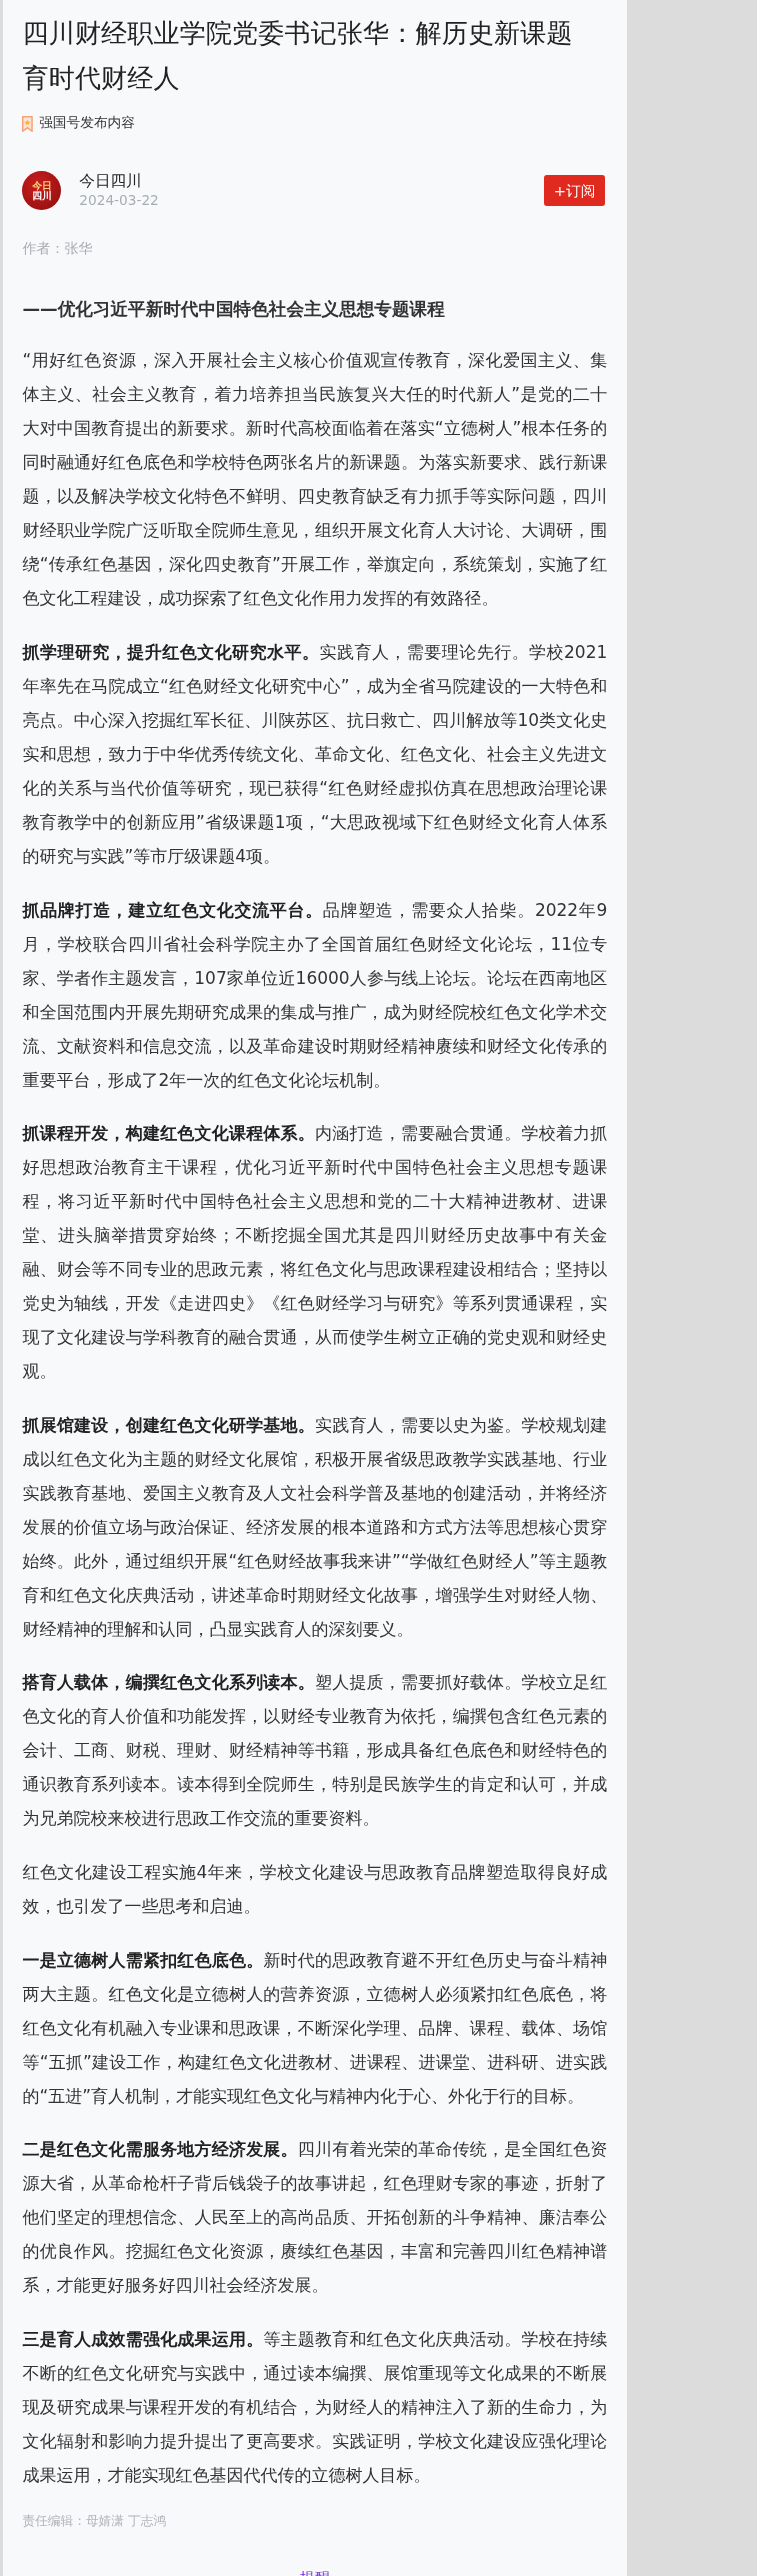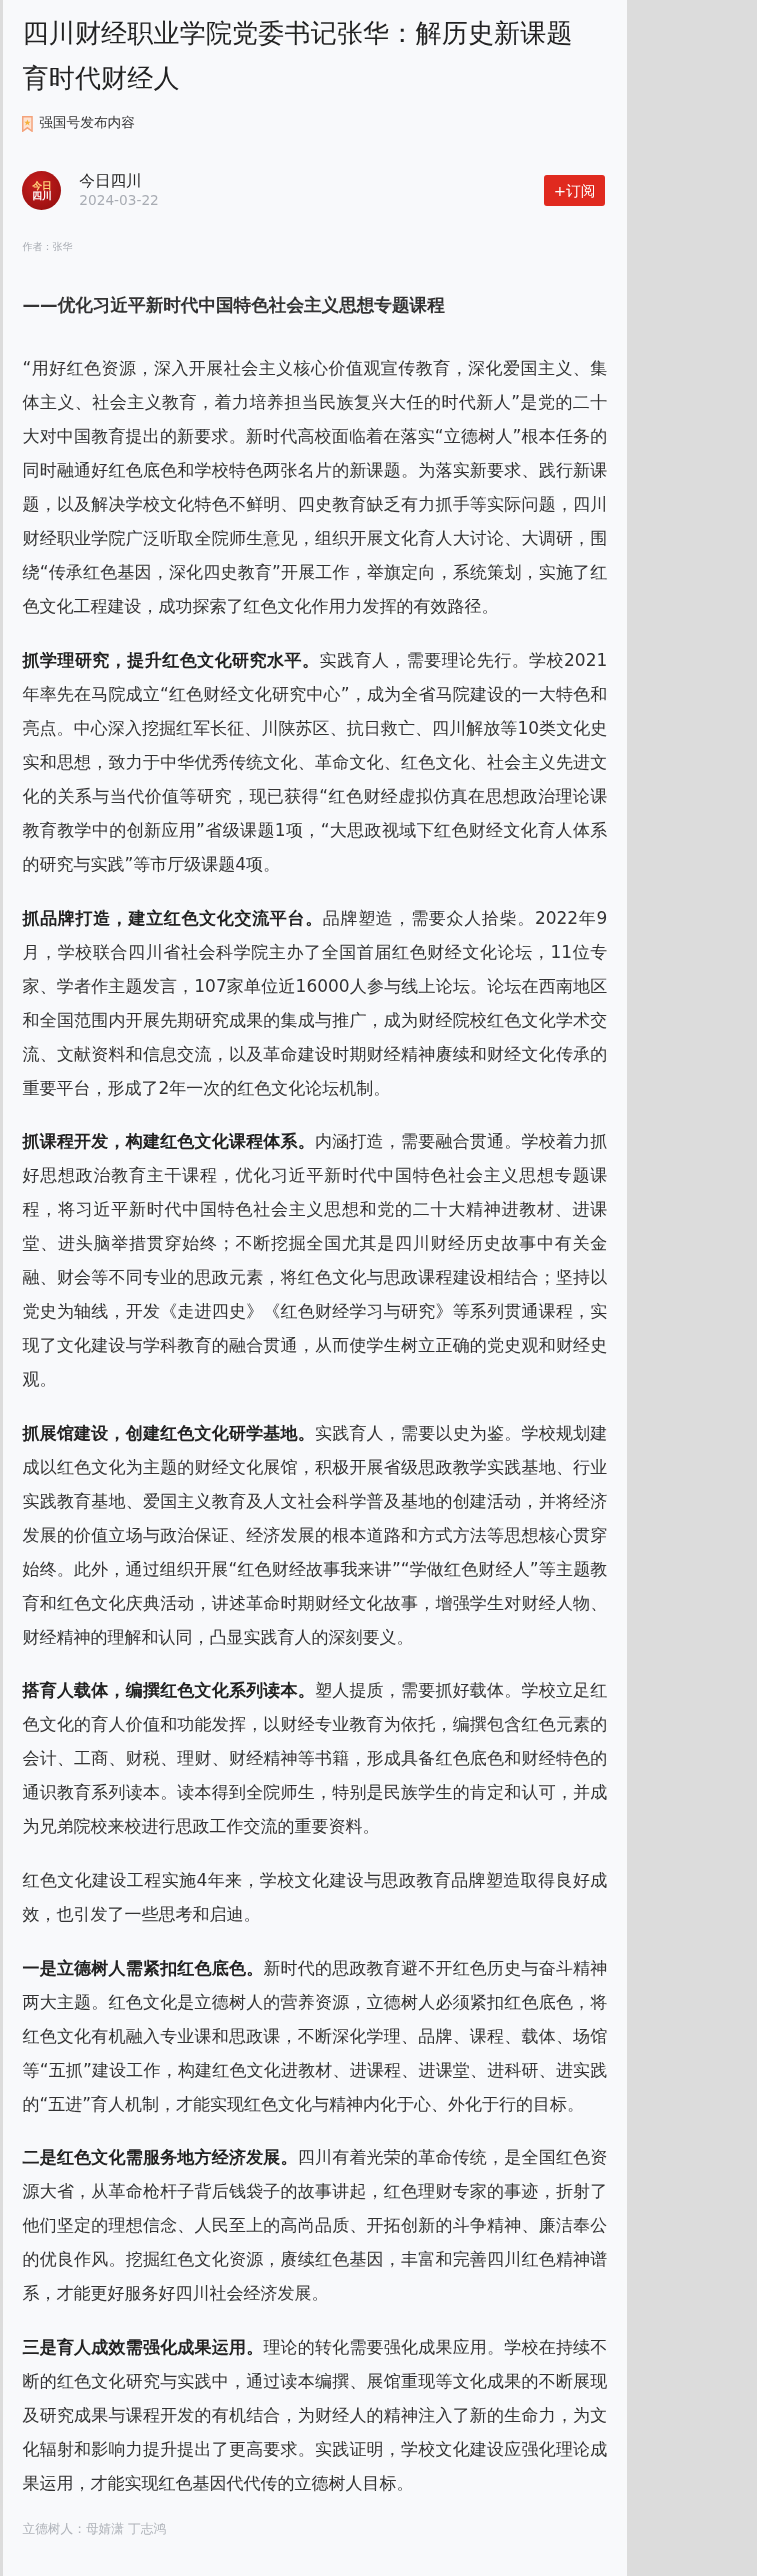--- a/index.html
+++ b/index.html
@@ -66,37 +66,37 @@
     border-radius: 2.9px;
     font-size: 14.7px;
     padding: 0 9.8px;
     height: 31px;
     line-height: 31px;
     font-family: inherit;
     margin-right: 2px;
   }
   .byline {
     margin-top: 27px;
-    font-size: 10px;
+    font-size: 14px;
     color: #a8acb3;
   }
   .subtitle {
     margin-top: 39px;
     font-size: 17.6px;
     font-weight: bold;
     color: #333;
   }
   .body p {
     font-size: 17px;
     line-height: 34px;
     color: #333;
     margin: 0 0 19.6px 0;
     text-align: justify;
   }
-  .body { margin-top: 34px; }
+  .body { margin-top: 22px; }
   .body p b { color: #222; }
   .editor {
     font-size: 12.7px;
     color: #b0b4ba;
     margin-top: 21.5px;
   }
   .notice-divider {
     display: flex; align-items: center;
     margin-top: 39px;
   }
@@ -149,24 +149,24 @@
   <div class="body">
     <p><b></b><span>“用好红色资源，深入开展社会主义核心价值观宣传教育，深化爱国主义、集体主义、社会主义教育，着力培养担当民族复兴大任的时代新人”是党的二十大对中国教育提出的新要求。新时代高校面临着在落实“立德树人”根本任务的同时融通好红色底色和学校特色两张名片的新课题。为落实新要求、践行新课题，以及解决学校文化特色不鲜明、四史教育缺乏有力抓手等实际问题，四川财经职业学院广泛听取全院师生意见，组织开展文化育人大讨论、大调研，围绕“传承红色基因，深化四史教育”开展工作，举旗定向，系统策划，实施了红色文化工程建设，成功探索了红色文化作用力发挥的有效路径。</span></p>
     <p><b>抓学理研究，提升红色文化研究水平。</b><span>实践育人，需要理论先行。学校2021年率先在马院成立“红色财经文化研究中心”，成为全省马院建设的一大特色和亮点。中心深入挖掘红军长征、川陕苏区、抗日救亡、四川解放等10类文化史实和思想，致力于中华优秀传统文化、革命文化、红色文化、社会主义先进文化的关系与当代价值等研究，现已获得“红色财经虚拟仿真在思想政治理论课教育教学中的创新应用”省级课题1项，“大思政视域下红色财经文化育人体系的研究与实践”等市厅级课题4项。</span></p>
     <p><b>抓品牌打造，建立红色文化交流平台。</b><span>品牌塑造，需要众人拾柴。2022年9月，学校联合四川省社会科学院主办了全国首届红色财经文化论坛，11位专家、学者作主题发言，107家单位近16000人参与线上论坛。论坛在西南地区和全国范围内开展先期研究成果的集成与推广，成为财经院校红色文化学术交流、文献资料和信息交流，以及革命建设时期财经精神赓续和财经文化传承的重要平台，形成了2年一次的红色文化论坛机制。</span></p>
     <p><b>抓课程开发，构建红色文化课程体系。</b><span>内涵打造，需要融合贯通。学校着力抓好思想政治教育主干课程，优化习近平新时代中国特色社会主义思想专题课程，将习近平新时代中国特色社会主义思想和党的二十大精神进教材、进课堂、进头脑举措贯穿始终；不断挖掘全国尤其是四川财经历史故事中有关金融、财会等不同专业的思政元素，将红色文化与思政课程建设相结合；坚持以党史为轴线，开发《走进四史》《红色财经学习与研究》等系列贯通课程，实现了文化建设与学科教育的融合贯通，从而使学生树立正确的党史观和财经史观。</span></p>
     <p><b>抓展馆建设，创建红色文化研学基地。</b><span>实践育人，需要以史为鉴。学校规划建成以红色文化为主题的财经文化展馆，积极开展省级思政教学实践基地、行业实践教育基地、爱国主义教育及人文社会科学普及基地的创建活动，并将经济发展的价值立场与政治保证、经济发展的根本道路和方式方法等思想核心贯穿始终。此外，通过组织开展“红色财经故事我来讲”“学做红色财经人”等主题教育和红色文化庆典活动，讲述革命时期财经文化故事，增强学生对财经人物、财经精神的理解和认同，凸显实践育人的深刻要义。</span></p>
     <p><b>搭育人载体，编撰红色文化系列读本。</b><span>塑人提质，需要抓好载体。学校立足红色文化的育人价值和功能发挥，以财经专业教育为依托，编撰包含红色元素的会计、工商、财税、理财、财经精神等书籍，形成具备红色底色和财经特色的通识教育系列读本。读本得到全院师生，特别是民族学生的肯定和认可，并成为兄弟院校来校进行思政工作交流的重要资料。</span></p>
     <p><b></b><span>红色文化建设工程实施4年来，学校文化建设与思政教育品牌塑造取得良好成效，也引发了一些思考和启迪。</span></p>
     <p><b>一是立德树人需紧扣红色底色。</b><span>新时代的思政教育避不开红色历史与奋斗精神两大主题。红色文化是立德树人的营养资源，立德树人必须紧扣红色底色，将红色文化有机融入专业课和思政课，不断深化学理、品牌、课程、载体、场馆等“五抓”建设工作，构建红色文化进教材、进课程、进课堂、进科研、进实践的“五进”育人机制，才能实现红色文化与精神内化于心、外化于行的目标。</span></p>
     <p><b>二是红色文化需服务地方经济发展。</b><span>四川有着光荣的革命传统，是全国红色资源大省，从革命枪杆子背后钱袋子的故事讲起，红色理财专家的事迹，折射了他们坚定的理想信念、人民至上的高尚品质、开拓创新的斗争精神、廉洁奉公的优良作风。挖掘红色文化资源，赓续红色基因，丰富和完善四川红色精神谱系，才能更好服务好四川社会经济发展。</span></p>
-    <p><b>三是育人成效需强化成果运用。</b><span>理论的转化需要强化成果应用。学校在持续不断的红色文化研究与实践中，通过读本编撰、展馆重现等文化成果的不断展现及研究成果与课程开发的有机结合，为财经人的精神注入了新的生命力，为文化辐射和影响力提升提出了更高要求。实践证明，学校文化建设应强化理论成果运用，才能实现红色基因代代传的立德树人目标。</span></p>
+    <p><b>三是育人成效需强化成果运用。</b><span>等主题教育和红色文化庆典活动。学校在持续不断的红色文化研究与实践中，通过读本编撰、展馆重现等文化成果的不断展现及研究成果与课程开发的有机结合，为财经人的精神注入了新的生命力，为文化辐射和影响力提升提出了更高要求。实践证明，学校文化建设应强化理论成果运用，才能实现红色基因代代传的立德树人目标。</span></p>
   </div>
 
-  <div class="editor">立德树人：母婧潇 丁志鸿</div>
+  <div class="editor">责任编辑：母婧潇 丁志鸿</div>
 
   <div class="notice-divider">
     <span class="line"></span>
     <span class="label">提醒</span>
     <span class="line"></span>
   </div>
   <div class="notice-text">本文为强国号发布的内容。</div>
 </div>
 
 

